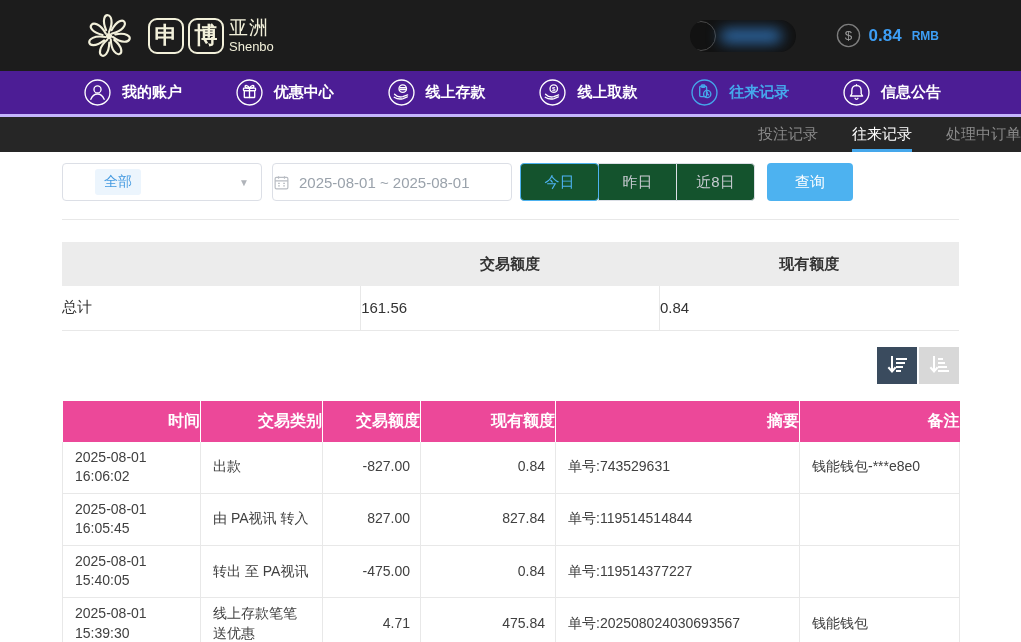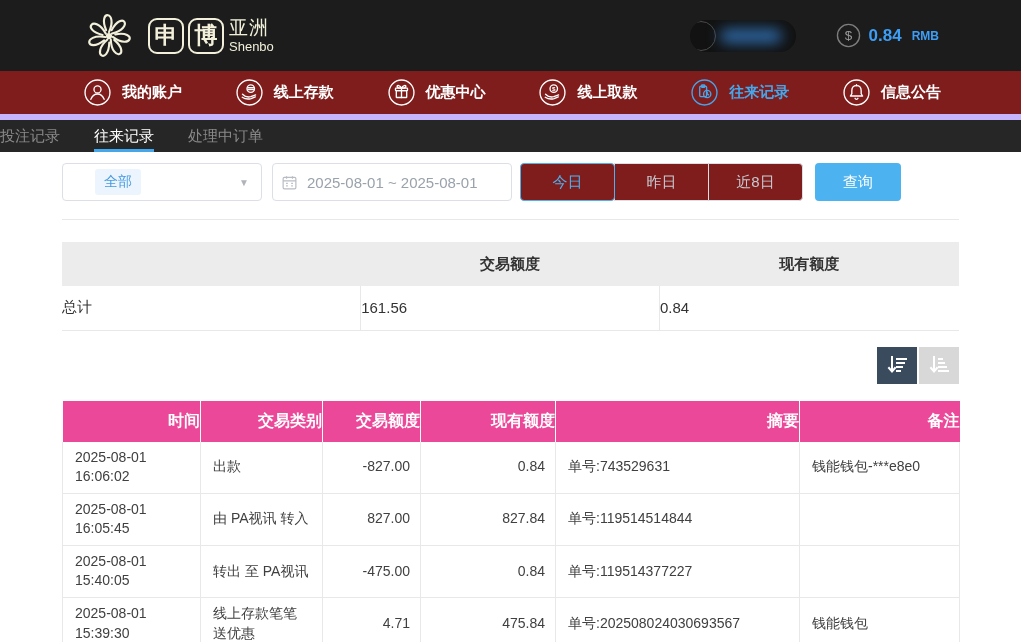--- a/index.html
+++ b/index.html
@@ -23,53 +23,53 @@
   .masked-avatar { position:absolute; left:-4px; top:1px; width:30px; height:30px;
                    border:1px solid #4a4a4a; border-radius:50%; }
   .masked-blob { position:absolute; left:30px; top:9px; width:62px; height:14px;
                  background:#2e6aa8; border-radius:7px; filter:blur(7px); }
   .wallet { display:flex; align-items:center; gap:8px; }
   .wallet-icon { width:25px; height:25px; }
   .wallet-amount { color:#3d9ef5; font-size:17px; font-weight:700; }
   .wallet-currency { color:#3d9ef5; font-size:12px; font-weight:700; margin-left:2px; }
 
   
-  .navbar { height:43px; background:#7f1d1d; display:flex; align-items:center;
+  .navbar { height:43px; background:#4c1d95; display:flex; align-items:center;
             justify-content:space-between; padding:0 80px 0 84px;gap:31px; }
   .nav-item { display:flex; align-items:center; gap:11px; color:#fff;
               font-size:15px; font-weight:600; cursor:pointer; }
   .nav-item svg { width:27px; height:27px; display:block; }
   .nav-item.active { color:#45a7eb; }
 
   
-  .subtabs { height:38px; background:#262626; border-top:6px solid #c4b5fd;
-             display:flex; align-items:stretch; justify-content:flex-start; gap:34px; }
+  .subtabs { height:38px; background:#262626; border-top:3px solid #c4b5fd;
+             display:flex; align-items:stretch; justify-content:flex-end; gap:34px; }
   .subtab { display:flex; align-items:center; color:#8a8a8a; font-size:15px;
             position:relative; cursor:pointer; }
   .subtab.active { color:#fff; }
   .subtab.active::after { content:""; position:absolute; left:0; right:0; bottom:0;
                           height:3px; background:#45a7eb; }
 
   
   .content { padding:11px 62px 0 62px; }
 
   .filter-row { display:flex; align-items:center; height:38px; }
   .select-box { width:200px; height:38px; border:1px solid #dcdfe6; border-radius:4px;
                 display:flex; align-items:center; justify-content:space-between;
                 padding:0 12px 0 8px; background:#fff; cursor:pointer; }
   .select-tag { background:#ecf5fd; color:#459ae0; font-size:14px; padding:4px 9px;
                 border-radius:3px;margin-left:24px; }
   .select-caret { color:#b0b4ba; font-size:10px; }
   .date-box { width:240px; height:38px; border:1px solid #dcdfe6; border-radius:4px;
-              display:flex; align-items:center; gap:9px; padding:0 8px; margin-left:10px;
+              display:flex; align-items:center; gap:9px; padding:0 0; margin-left:10px;
               background:#fff; cursor:pointer; }
   .date-box svg { width:17px; height:17px; }
   .date-text { color:#9aa2ab; font-size:15px; }
   .quick-group { display:flex; margin-left:8px; }
-  .quick-btn { width:95px; height:38px; border:1px solid #dcdfe6; background:#7f1d1d;
+  .quick-btn { width:79px; height:38px; border:1px solid #dcdfe6; background:#14532d;
                color:#c6cad0; font-size:15px; display:flex; align-items:center;
                justify-content:center; cursor:pointer; }
   .quick-btn:not(:first-child) { margin-left:-1px; }
   .quick-btn:first-child { border-radius:4px 0 0 4px; }
   .quick-btn:last-child { border-radius:0 4px 4px 0; }
   .quick-btn.active { border:1px solid #4db2f0; color:#4db2f0; border-radius:4px;
                       position:relative; z-index:1; }
   .search-btn { width:86px; height:38px; margin-left:12px; background:#4db2f0;
                 color:#fff; font-size:15px; border:none; border-radius:4px;
                 display:flex; align-items:center; justify-content:center; cursor:pointer; }
@@ -151,34 +151,34 @@
     <svg viewBox="0 0 26 26" fill="none" stroke="currentColor" stroke-width="1.3" stroke-linecap="round">
       <circle cx="13" cy="13" r="12"></circle>
       <circle cx="13" cy="10" r="3.4"></circle>
       <path d="M6.6 19.6 c1.4 -3.6 3.8 -5.2 6.4 -5.2 s5 1.6 6.4 5.2"></path>
     </svg>
     <span>我的账户</span>
   </div>
   <div class="nav-item">
     <svg viewBox="0 0 26 26" fill="none" stroke="currentColor" stroke-width="1.3" stroke-linecap="round">
       <circle cx="13" cy="13" r="12"></circle>
+      <rect x="8" y="11.2" width="10" height="6.6" rx="0.5"></rect>
+      <rect x="7.2" y="8.8" width="11.6" height="2.4" rx="0.5"></rect>
+      <path d="M13 8.8 v9 M13 8.8 c-1.2 -3 -4.6 -3.2 -4.2 -1.4 .3 1.4 2.6 1.5 4.2 1.4 z M13 8.8 c1.2 -3 4.6 -3.2 4.2 -1.4 -.3 1.4 -2.6 1.5 -4.2 1.4 z"></path>
+    </svg>
+    <span>优惠中心</span>
+  </div>
+  <div class="nav-item">
+    <svg viewBox="0 0 26 26" fill="none" stroke="currentColor" stroke-width="1.3" stroke-linecap="round">
+      <circle cx="13" cy="13" r="12"></circle>
       <circle cx="14.2" cy="9.3" r="3.6"></circle>
       <path d="M11.6 8.4 h5.2 M11.6 10.2 h5.2"></path>
       <path d="M6.3 14.6 q3.4 3.6 8 2.4 l4.6 -1.7 M6 17.6 q4 2.6 8.6 1.2 l4 -1.6"></path>
     </svg>
     <span>线上存款</span>
-  </div>
-  <div class="nav-item">
-    <svg viewBox="0 0 26 26" fill="none" stroke="currentColor" stroke-width="1.3" stroke-linecap="round">
-      <circle cx="13" cy="13" r="12"></circle>
-      <rect x="8" y="11.2" width="10" height="6.6" rx="0.5"></rect>
-      <rect x="7.2" y="8.8" width="11.6" height="2.4" rx="0.5"></rect>
-      <path d="M13 8.8 v9 M13 8.8 c-1.2 -3 -4.6 -3.2 -4.2 -1.4 .3 1.4 2.6 1.5 4.2 1.4 z M13 8.8 c1.2 -3 4.6 -3.2 4.2 -1.4 -.3 1.4 -2.6 1.5 -4.2 1.4 z"></path>
-    </svg>
-    <span>优惠中心</span>
   </div>
   <div class="nav-item">
     <svg viewBox="0 0 26 26" fill="none" stroke="currentColor" stroke-width="1.3" stroke-linecap="round">
       <circle cx="13" cy="13" r="12"></circle>
       <circle cx="14.2" cy="9.3" r="3.6"></circle>
       <text x="14.2" y="11.4" text-anchor="middle" font-size="6" fill="currentColor" stroke="none" font-family="Liberation Sans, sans-serif">$</text>
       <path d="M6.3 14.6 q3.4 3.6 8 2.4 l4.6 -1.7 M6 17.6 q4 2.6 8.6 1.2 l4 -1.6"></path>
     </svg>
     <span>线上取款</span>
   </div>

